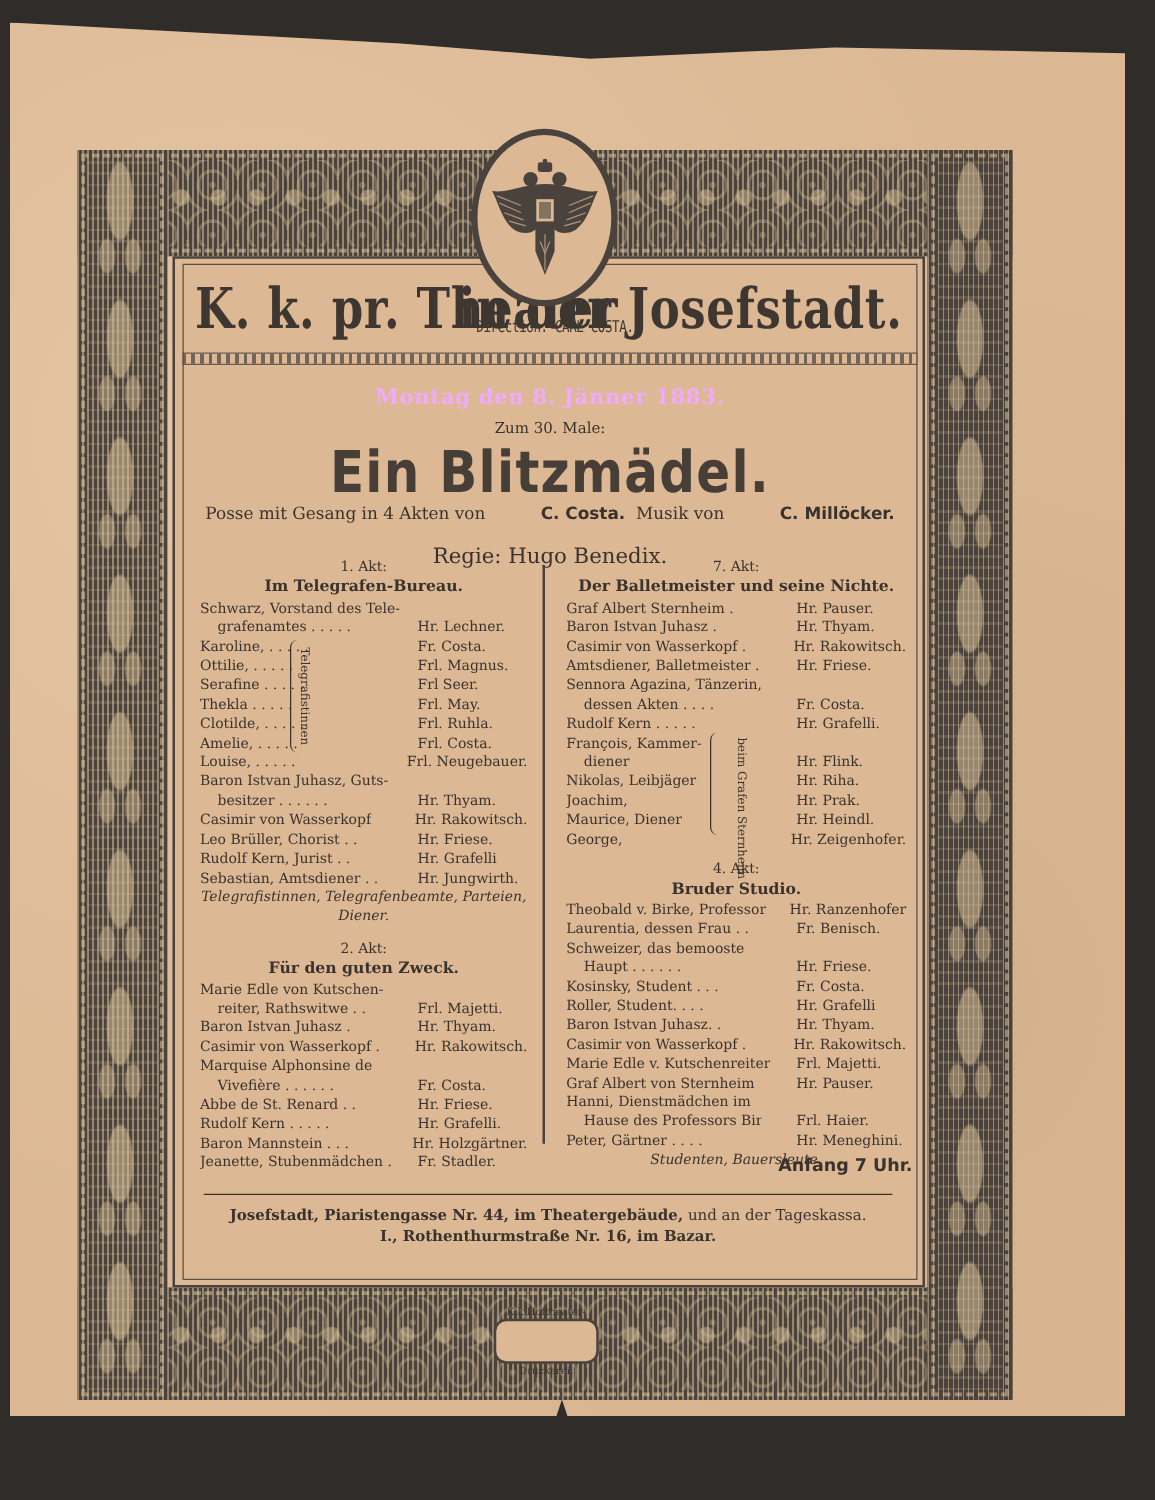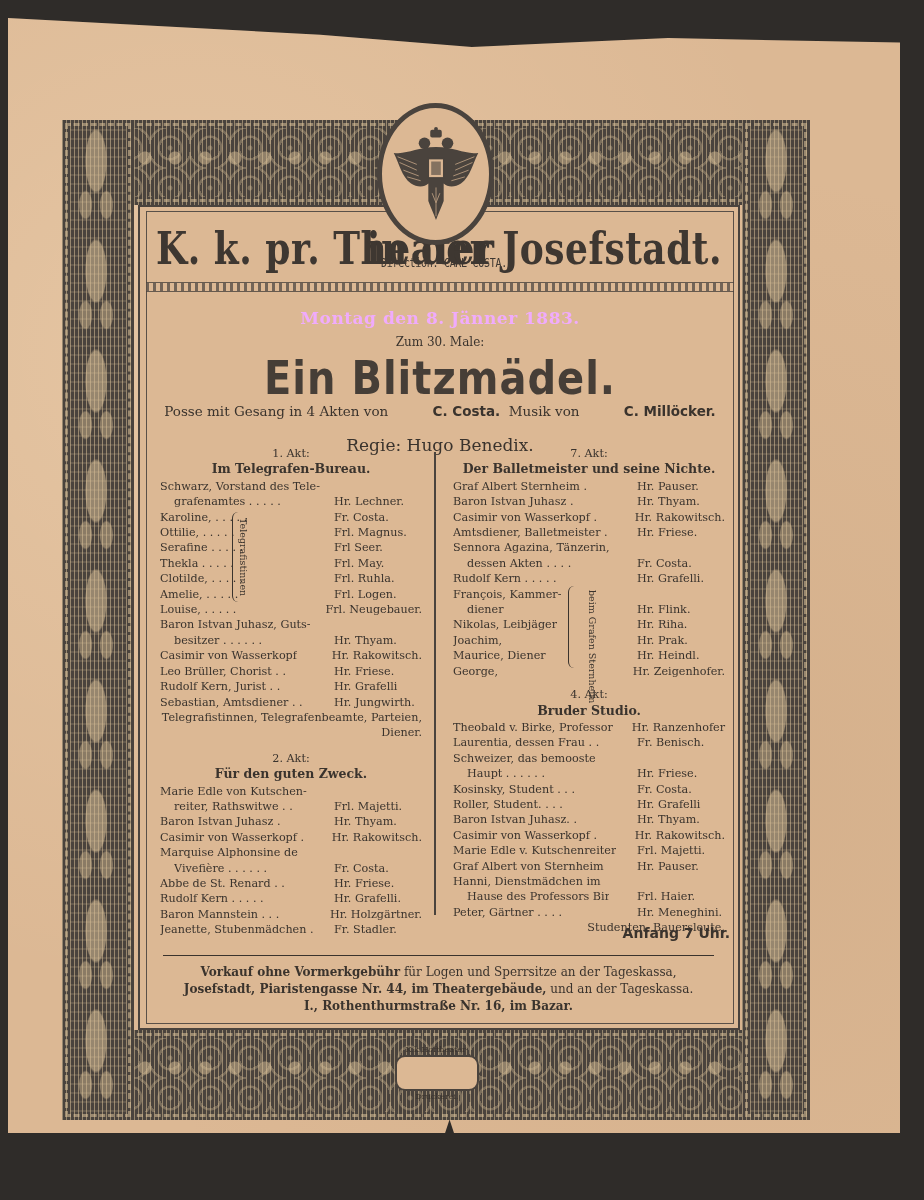--- a/index.html
+++ b/index.html
@@ -105,21 +105,21 @@
   .col.right { left:295px; width:272px; }
   .divider {
     position:absolute; left:434px; top:452px; width:2px; height:463px; background:#4a433d;
   }
   .act-num { text-align:center; }
   .act-title { text-align:center; font-weight:bold; font-size:12.5px; margin-bottom:2px; }
   .row { display:flex; justify-content:space-between; white-space:nowrap; }
   .row .role { overflow:hidden; }
   .row .actor { min-width:88px; }
   .indent { padding-left:14px;gap:28px; }
-  .center { text-align:right; }
+  .center { text-align:center;font-style:italic; }
   .bracket-note {
     position:absolute; font-size:9.5px; writing-mode:vertical-rl; color:#3a332d;
   }
   .brace {
     position:absolute; border-left:1.5px solid #3a332d; border-radius:6px 0 0 6px;
   }
   .anfang {
     position:absolute; left:150px; top:925px; width:580px; text-align:right;
     font-family:"DejaVu Sans", sans-serif; font-weight:bold; font-size:14px; color:#3a332d;
   }
@@ -237,21 +237,21 @@
         <div class="row">
           <span class="role">Thekla . . . . .</span>
           <span class="actor">Frl. May.</span>
         </div>
         <div class="row">
           <span class="role">Clotilde, . . . . .</span>
           <span class="actor">Frl. Ruhla.</span>
         </div>
         <div class="row">
           <span class="role">Amelie, . . . . .</span>
-          <span class="actor">Frl. Logen.</span>
+          <span class="actor">Frl. Costa.</span>
         </div>
         <div class="row">
           <span class="role">Louise, . . . . .</span>
           <span class="actor">Frl. Neugebauer.</span>
         </div>
         <div class="row">
           <span class="role">Baron Istvan Juhasz, Guts-</span>
           <span class="actor"></span>
         </div>
         <div class="row indent">
@@ -441,21 +441,20 @@
 </div>
 
 <div class="brace" style="left:232px;top:512px;height:90px;width:6px;"></div>
 <div class="bracket-note" style="left:238px;top:518px;">Telegrafistinnen</div>
 <div class="brace" style="left:568px;top:586px;height:82px;width:6px;"></div>
 <div class="bracket-note" style="left:574px;top:590px;width:24px;">beim Grafen Sternheim</div>
 
 <div class="anfang">Anfang 7 Uhr.</div>
 <div class="bottom-rule"></div>
 <div class="sale">
-  <div><b>Vorkauf ohne Vormerkgebühr</b> <span>für Logen und Sperrsitze an der Tageskassa,</span></div>
   <div><b>Josefstadt, Piaristengasse Nr. 44, im Theatergebäude,</b> <span>und an der Tageskassa.</span></div>
   <div><b>I., Rothenthurmstraße Nr. 16, im Bazar.</b></div>
 </div>
 
 <div class="printer-label">
   <div>K.k.Hoftheater-</div>
   <div>Druckerei.</div>
 </div>
 
 </body></html>

